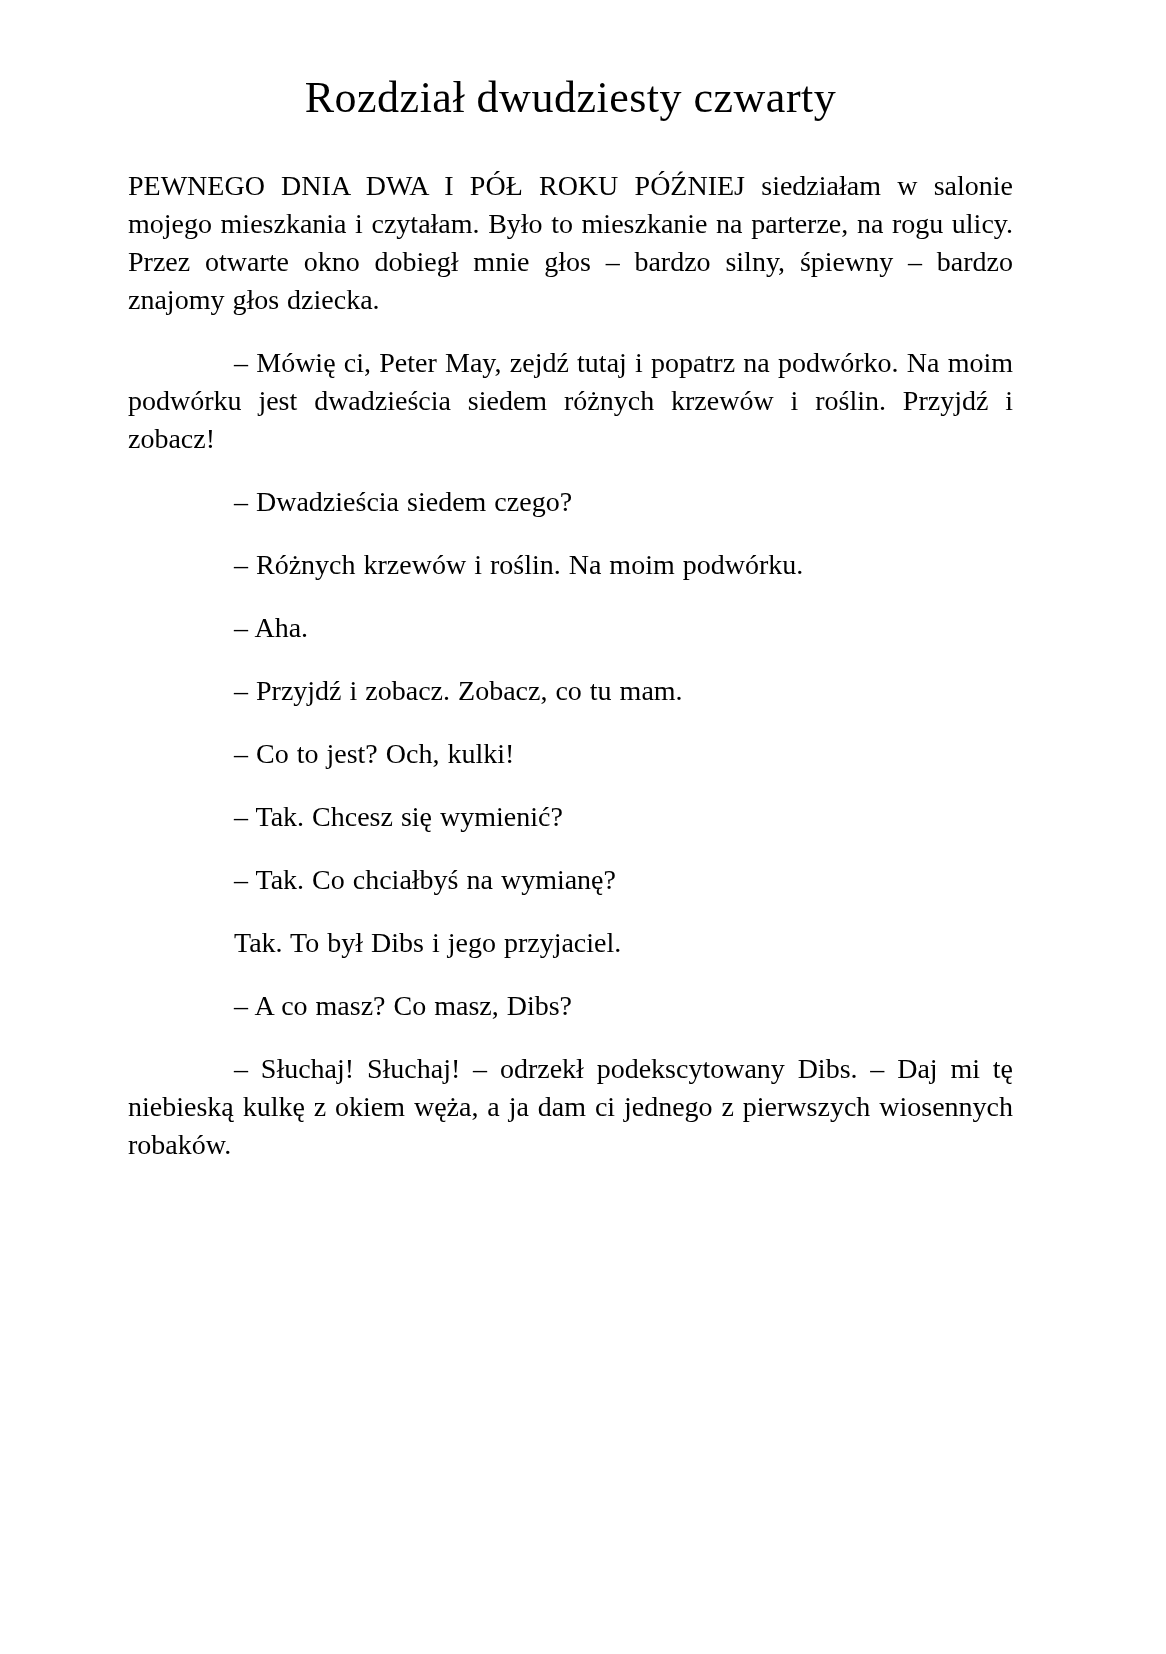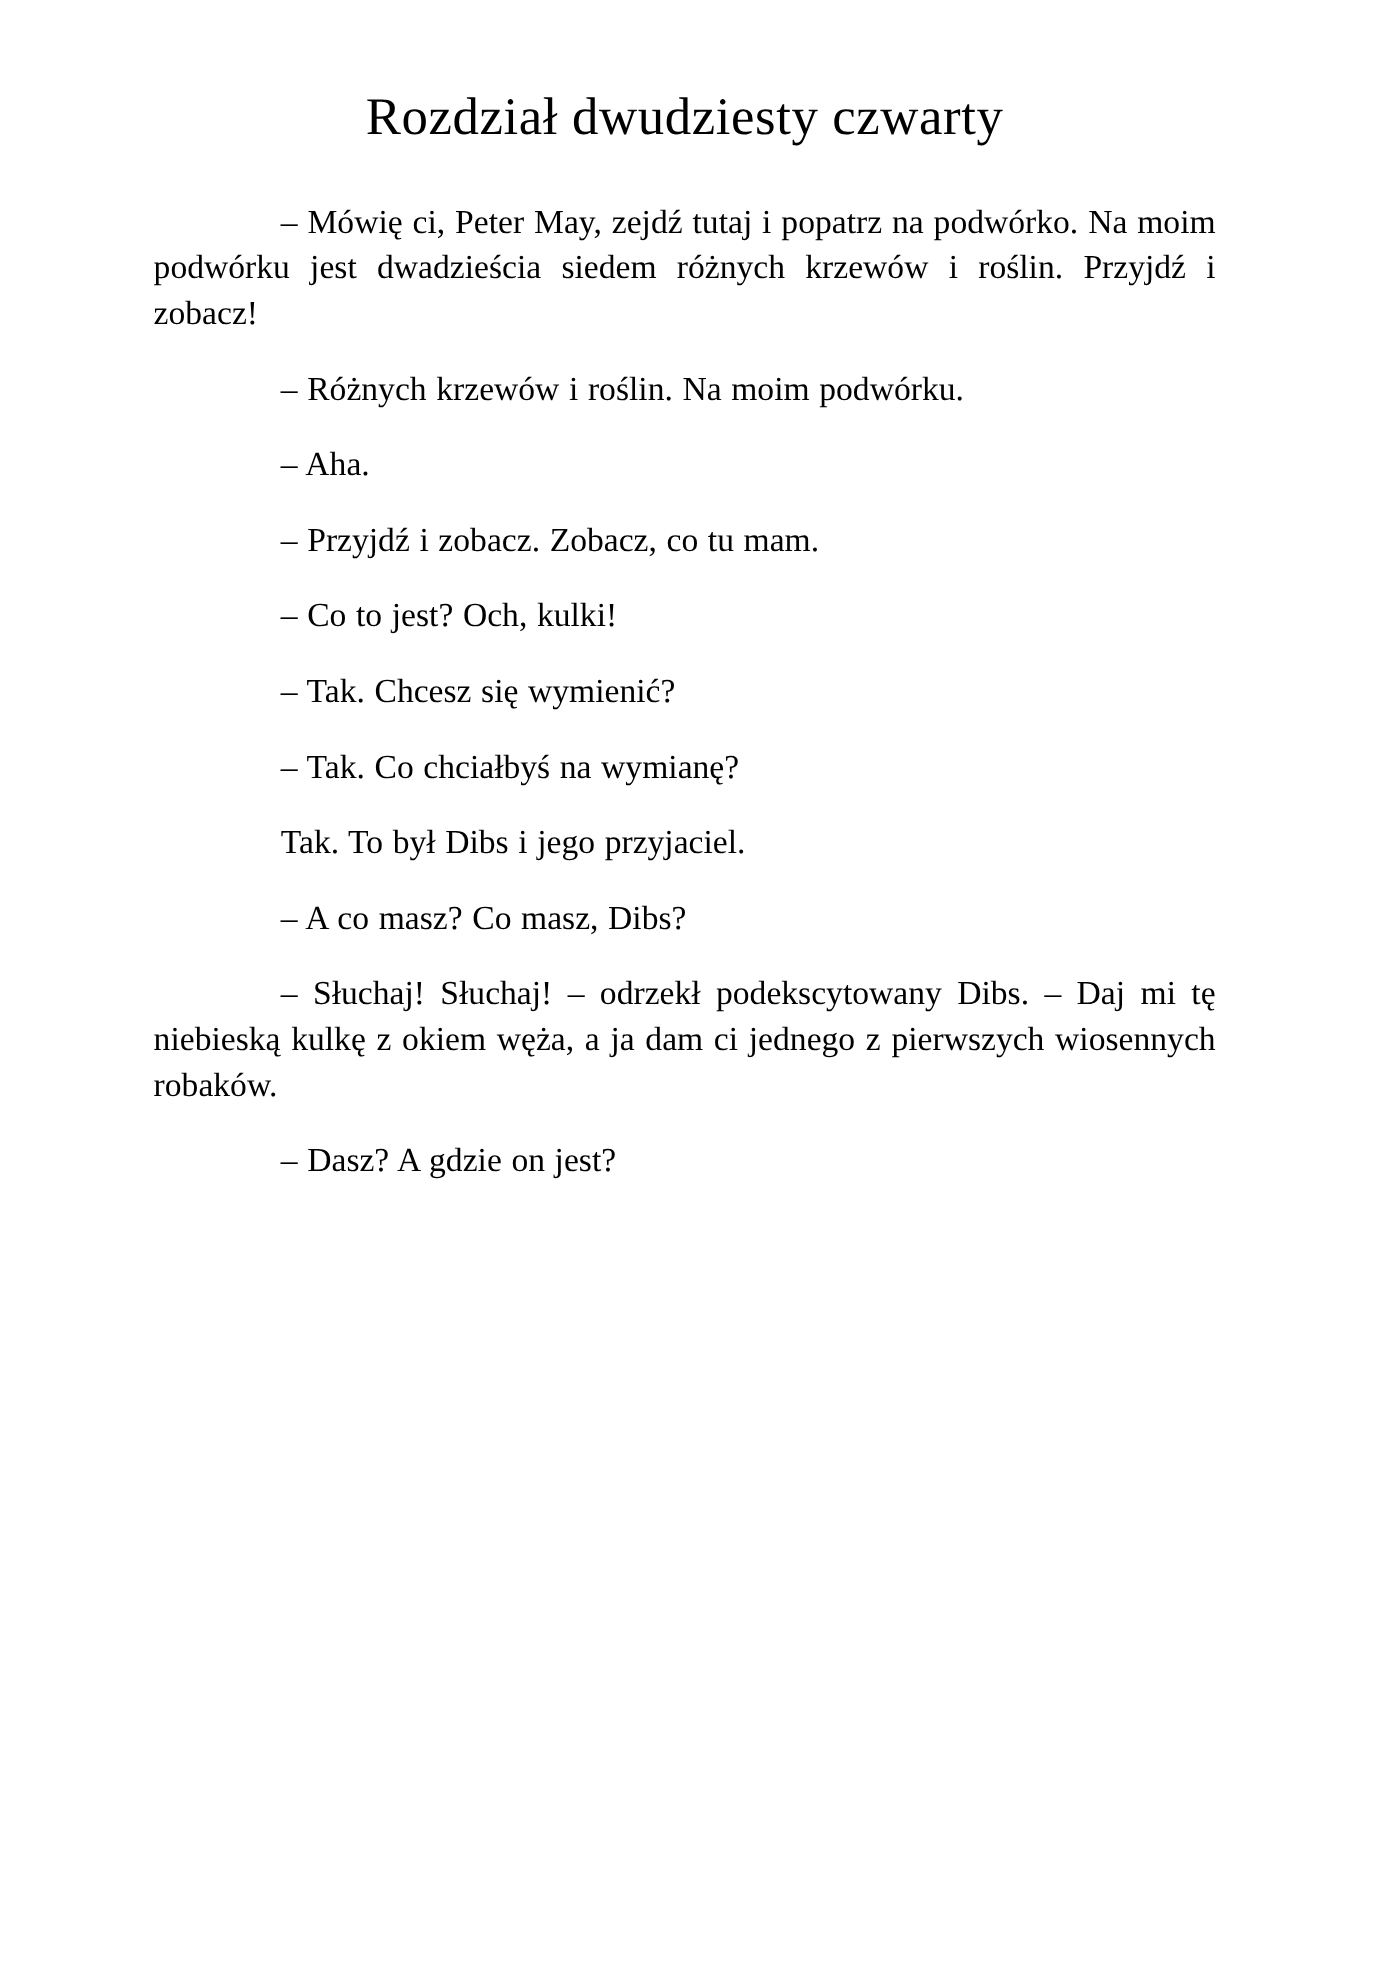--- a/index.html
+++ b/index.html
@@ -38,25 +38,26 @@
     text-indent: 0;
   }
 </style>
 </head>
 <body>
 
 <div class="page">
   <h1 class="chapter-title">Rozdział dwudziesty czwarty</h1>
 
   <div class="body-text">
+    <p class="opening">PEWNEGO DNIA DWA I PÓŁ ROKU PÓŹNIEJ siedziałam w salonie mojego mieszkania i czytałam. Było to mieszkanie na parterze, na rogu ulicy. Przez otwarte okno dobiegł mnie głos – bardzo silny, śpiewny – bardzo znajomy głos dziecka.</p>
     <p>– Mówię ci, Peter May, zejdź tutaj i popatrz na podwórko. Na moim podwórku jest dwadzieścia siedem różnych krzewów i roślin. Przyjdź i zobacz!</p>
+    <p>– Dwadzieścia siedem czego?</p>
     <p>– Różnych krzewów i roślin. Na moim podwórku.</p>
     <p>– Aha.</p>
     <p>– Przyjdź i zobacz. Zobacz, co tu mam.</p>
     <p>– Co to jest? Och, kulki!</p>
     <p>– Tak. Chcesz się wymienić?</p>
     <p>– Tak. Co chciałbyś na wymianę?</p>
     <p>Tak. To był Dibs i jego przyjaciel.</p>
     <p>– A co masz? Co masz, Dibs?</p>
     <p>– Słuchaj! Słuchaj! – odrzekł podekscytowany Dibs. – Daj mi tę niebieską kulkę z okiem węża, a ja dam ci jednego z pierwszych wiosennych robaków.</p>
-    <p>– Dasz? A gdzie on jest?</p>
   </div>
 </div>
 
 </body></html>

